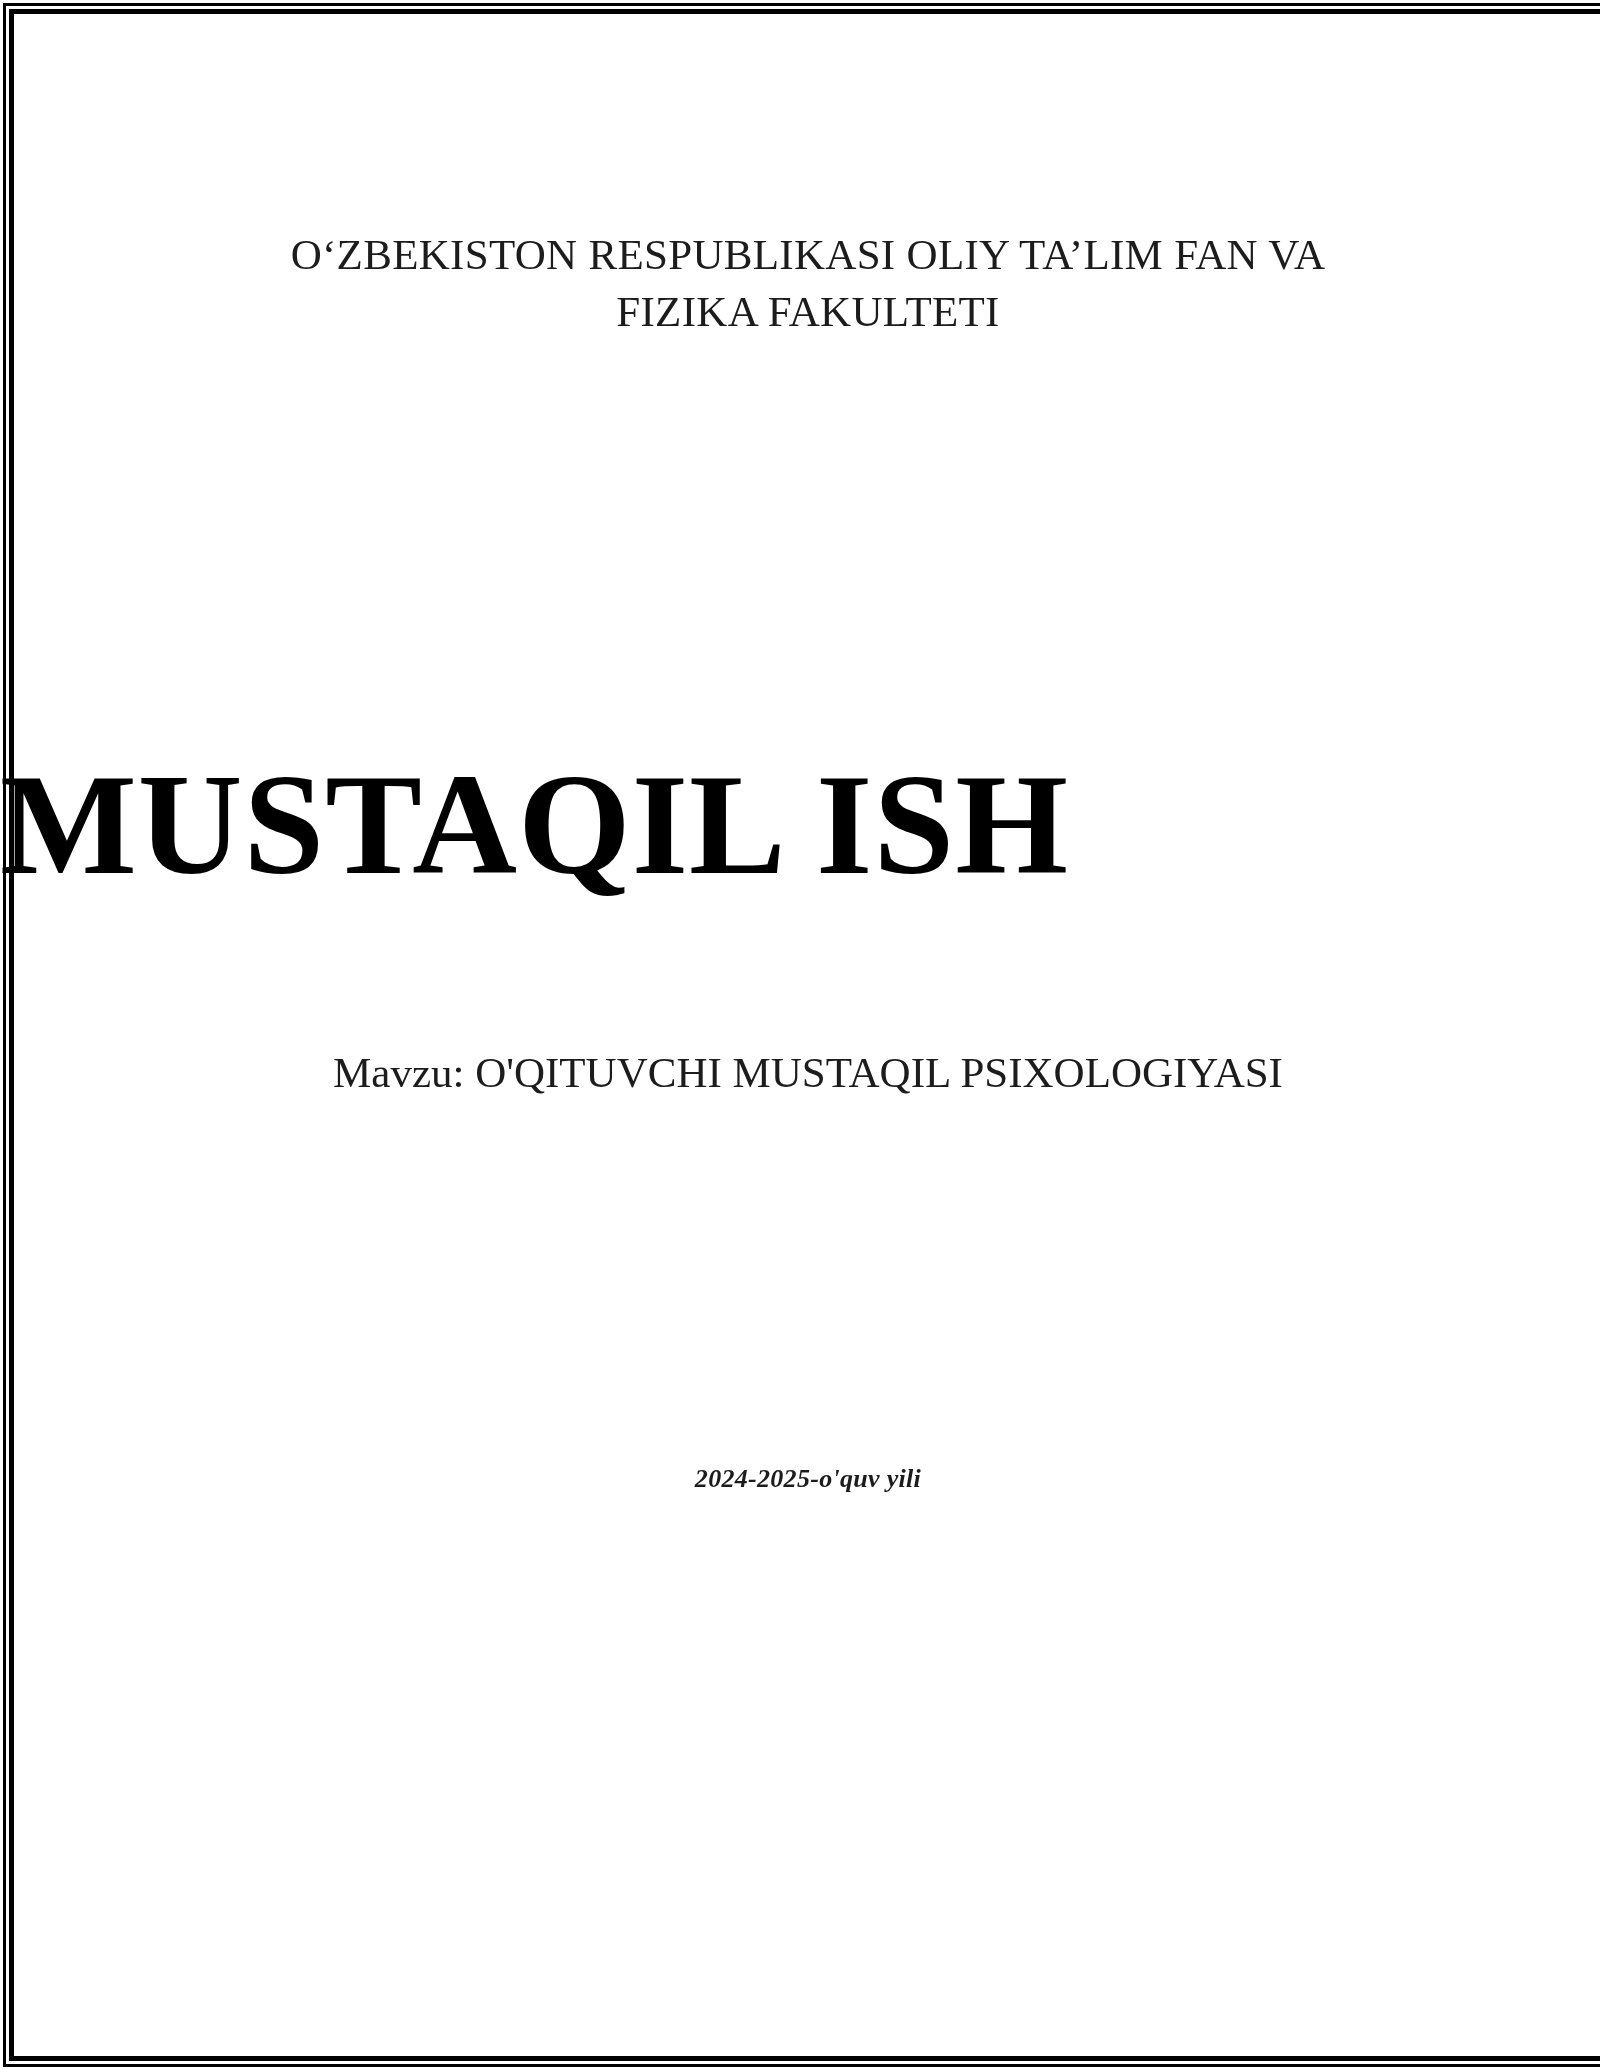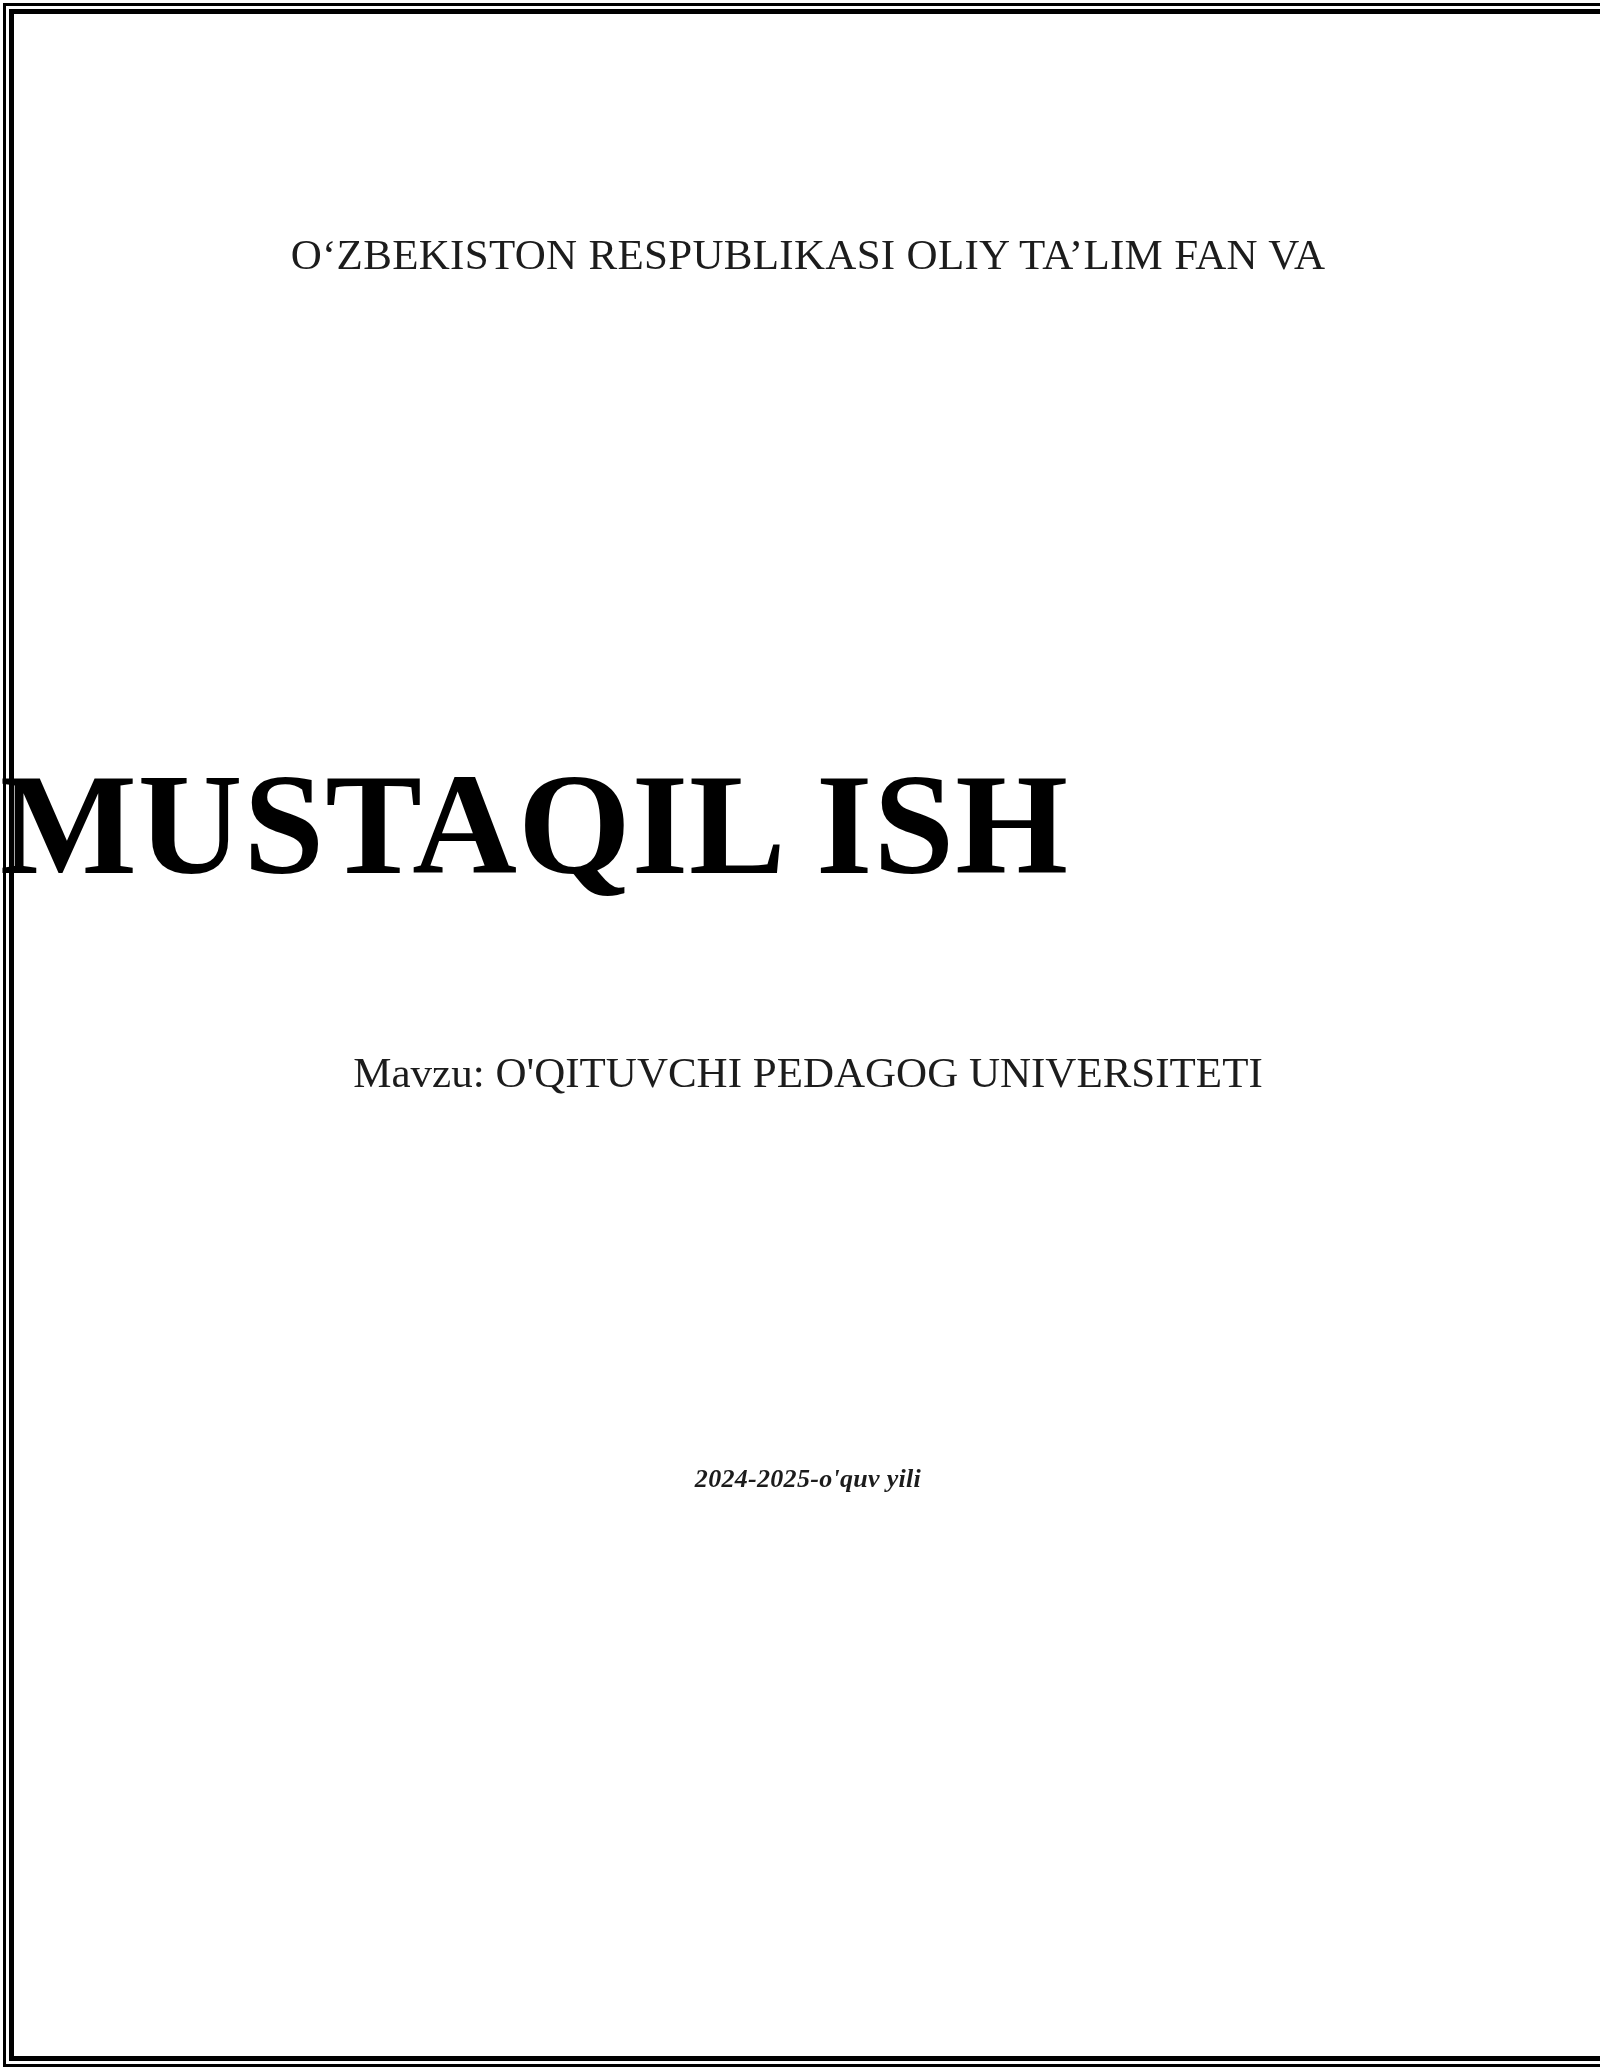--- a/index.html
+++ b/index.html
@@ -79,24 +79,25 @@
 </style>
 </head>
 <body>
 
 <div class="page">
   <div class="border-outer"></div>
   <div class="border-inner"></div>
 
   <div class="header">
     <div>OʻZBEKISTON RESPUBLIKASI OLIY TA’LIM FAN VA</div>
+    <div>FIZIKA FAKULTETI</div>
   </div>
 
   <h1 class="doc-title">MUSTAQIL ISH</h1>
 
   <div class="topic">
     <span>Mavzu:</span>
     <span> </span>
-    <span>O'QITUVCHI PEDAGOG UNIVERSITETI</span>
+    <span>O'QITUVCHI MUSTAQIL PSIXOLOGIYASI</span>
   </div>
 
   <div class="year">2024-2025-o'quv yili</div>
 </div>
 
 </body></html>

